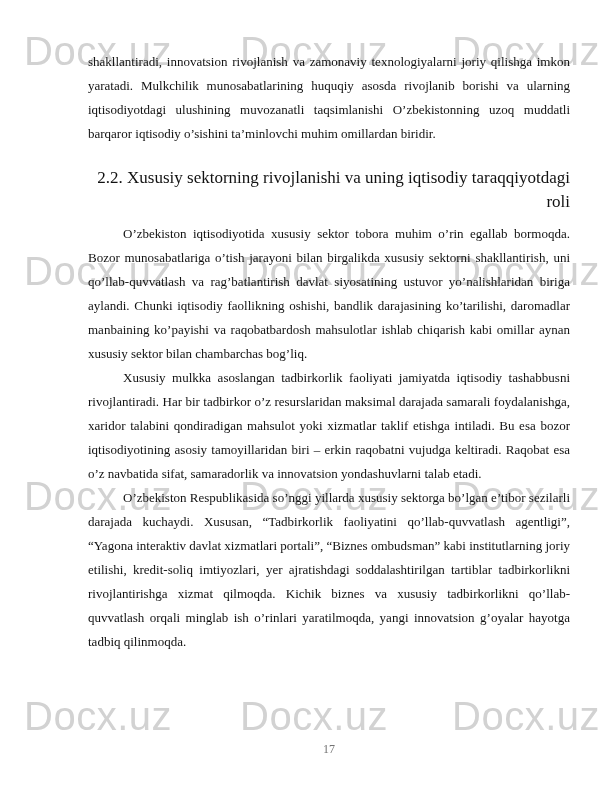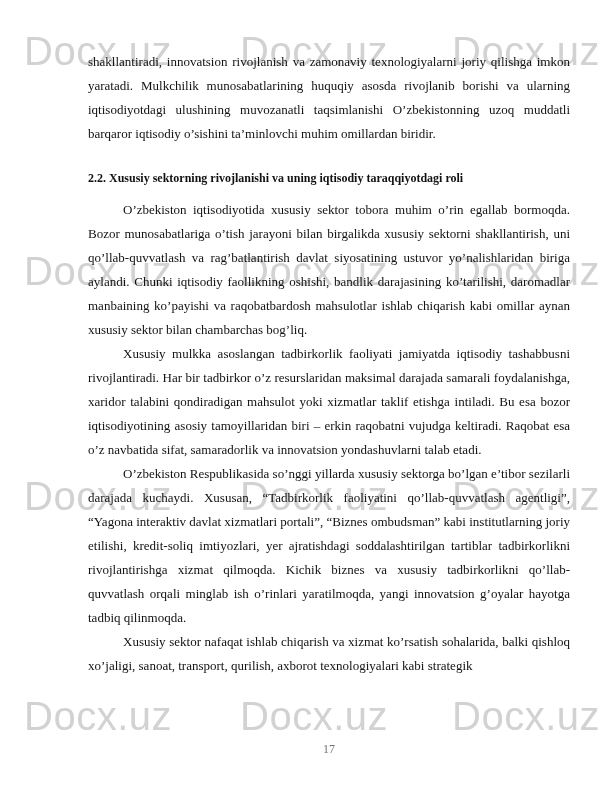--- a/index.html
+++ b/index.html
@@ -52,24 +52,24 @@
     font-size: 13px;
     line-height: 24px;
     text-align: justify;
     text-indent: 35px;
   }
   .body-par.no-indent {
     text-indent: 0;
   }
   .section-heading {
     margin: 20px 0 8px 0;
-    font-size: 12px;
+    font-size: 17px;
     line-height: 24px;
-    font-weight: bold;
-    text-align: left;
+    font-weight: normal;
+    text-align: right;
   }
   .page-number {
     position: absolute;
     z-index: 1;
     top: 741px;
     left: 88px;
     width: 482px;
     text-align: center;
     font-size: 12px;
     line-height: 16px;
@@ -100,18 +100,17 @@
     <p class="body-par no-indent">shakllantiradi, innovatsion rivojlanish va zamonaviy texnologiyalarni joriy qilishga imkon yaratadi. Mulkchilik munosabatlarining huquqiy asosda rivojlanib borishi va ularning iqtisodiyotdagi ulushining muvozanatli taqsimlanishi O’zbekistonning uzoq muddatli barqaror iqtisodiy o’sishini ta’minlovchi muhim omillardan biridir.</p>
 
     <h2 class="section-heading">2.2. Xususiy sektorning rivojlanishi va uning iqtisodiy taraqqiyotdagi roli</h2>
 
     <p class="body-par">O’zbekiston iqtisodiyotida xususiy sektor tobora muhim o’rin egallab bormoqda. Bozor munosabatlariga o’tish jarayoni bilan birgalikda xususiy sektorni shakllantirish, uni qo’llab-quvvatlash va rag’batlantirish davlat siyosatining ustuvor yo’nalishlaridan biriga aylandi. Chunki iqtisodiy faollikning oshishi, bandlik darajasining ko’tarilishi, daromadlar manbaining ko’payishi va raqobatbardosh mahsulotlar ishlab chiqarish kabi omillar aynan xususiy sektor bilan chambarchas bog’liq.</p>
 
     <p class="body-par">Xususiy mulkka asoslangan tadbirkorlik faoliyati jamiyatda iqtisodiy tashabbusni rivojlantiradi. Har bir tadbirkor o’z resurslaridan maksimal darajada samarali foydalanishga, xaridor talabini qondiradigan mahsulot yoki xizmatlar taklif etishga intiladi. Bu esa bozor iqtisodiyotining asosiy tamoyillaridan biri – erkin raqobatni vujudga keltiradi. Raqobat esa o’z navbatida sifat, samaradorlik va innovatsion yondashuvlarni talab etadi.</p>
 
     <p class="body-par">O’zbekiston Respublikasida so’nggi yillarda xususiy sektorga bo’lgan e’tibor sezilarli darajada kuchaydi. Xususan, “Tadbirkorlik faoliyatini qo’llab-quvvatlash agentligi”, “Yagona interaktiv davlat xizmatlari portali”, “Biznes ombudsman” kabi institutlarning joriy etilishi, kredit-soliq imtiyozlari, yer ajratishdagi soddalashtirilgan tartiblar tadbirkorlikni rivojlantirishga xizmat qilmoqda. Kichik biznes va xususiy tadbirkorlikni qo’llab-quvvatlash orqali minglab ish o’rinlari yaratilmoqda, yangi innovatsion g’oyalar hayotga tadbiq qilinmoqda.</p>
 
-    <p class="body-par">Xususiy sektor nafaqat ishlab chiqarish va xizmat ko’rsatish sohalarida, balki qishloq xo’jaligi, sanoat, transport, qurilish, axborot texnologiyalari kabi strategik</p>
   </div>
 
   <div class="page-number">17</div>
 
 </div>
 
 </body></html>

